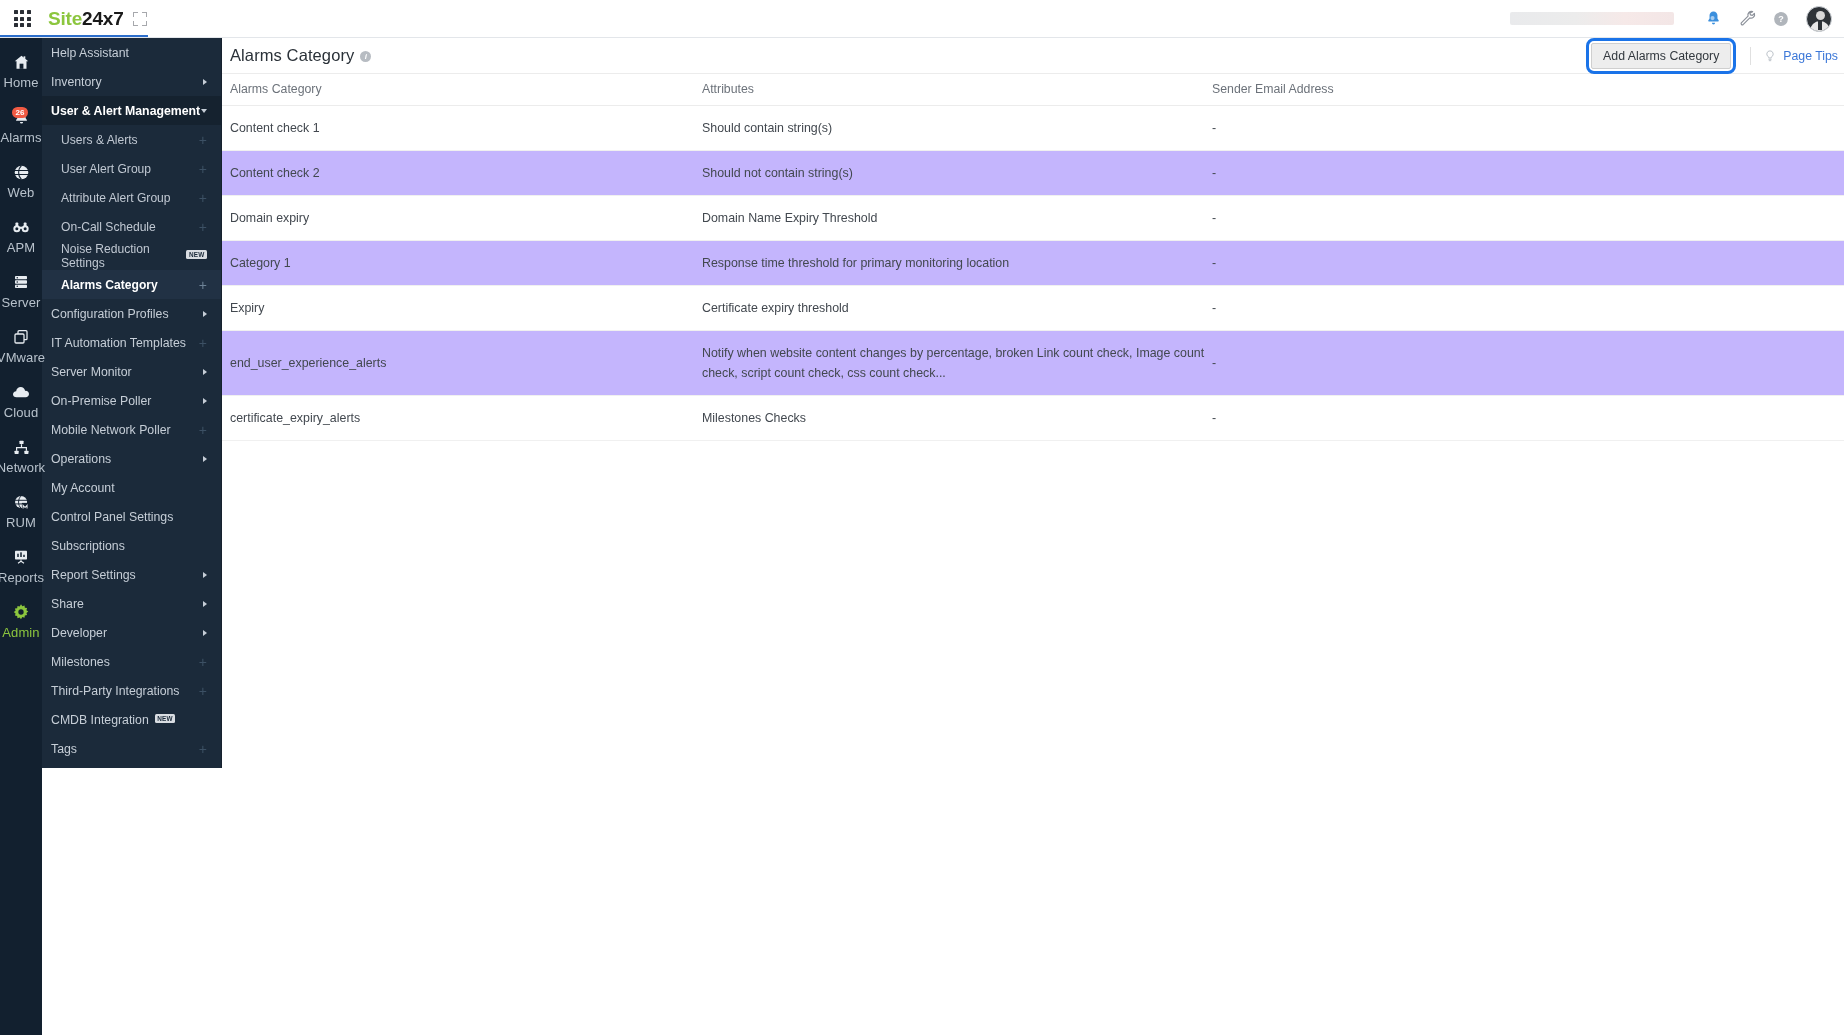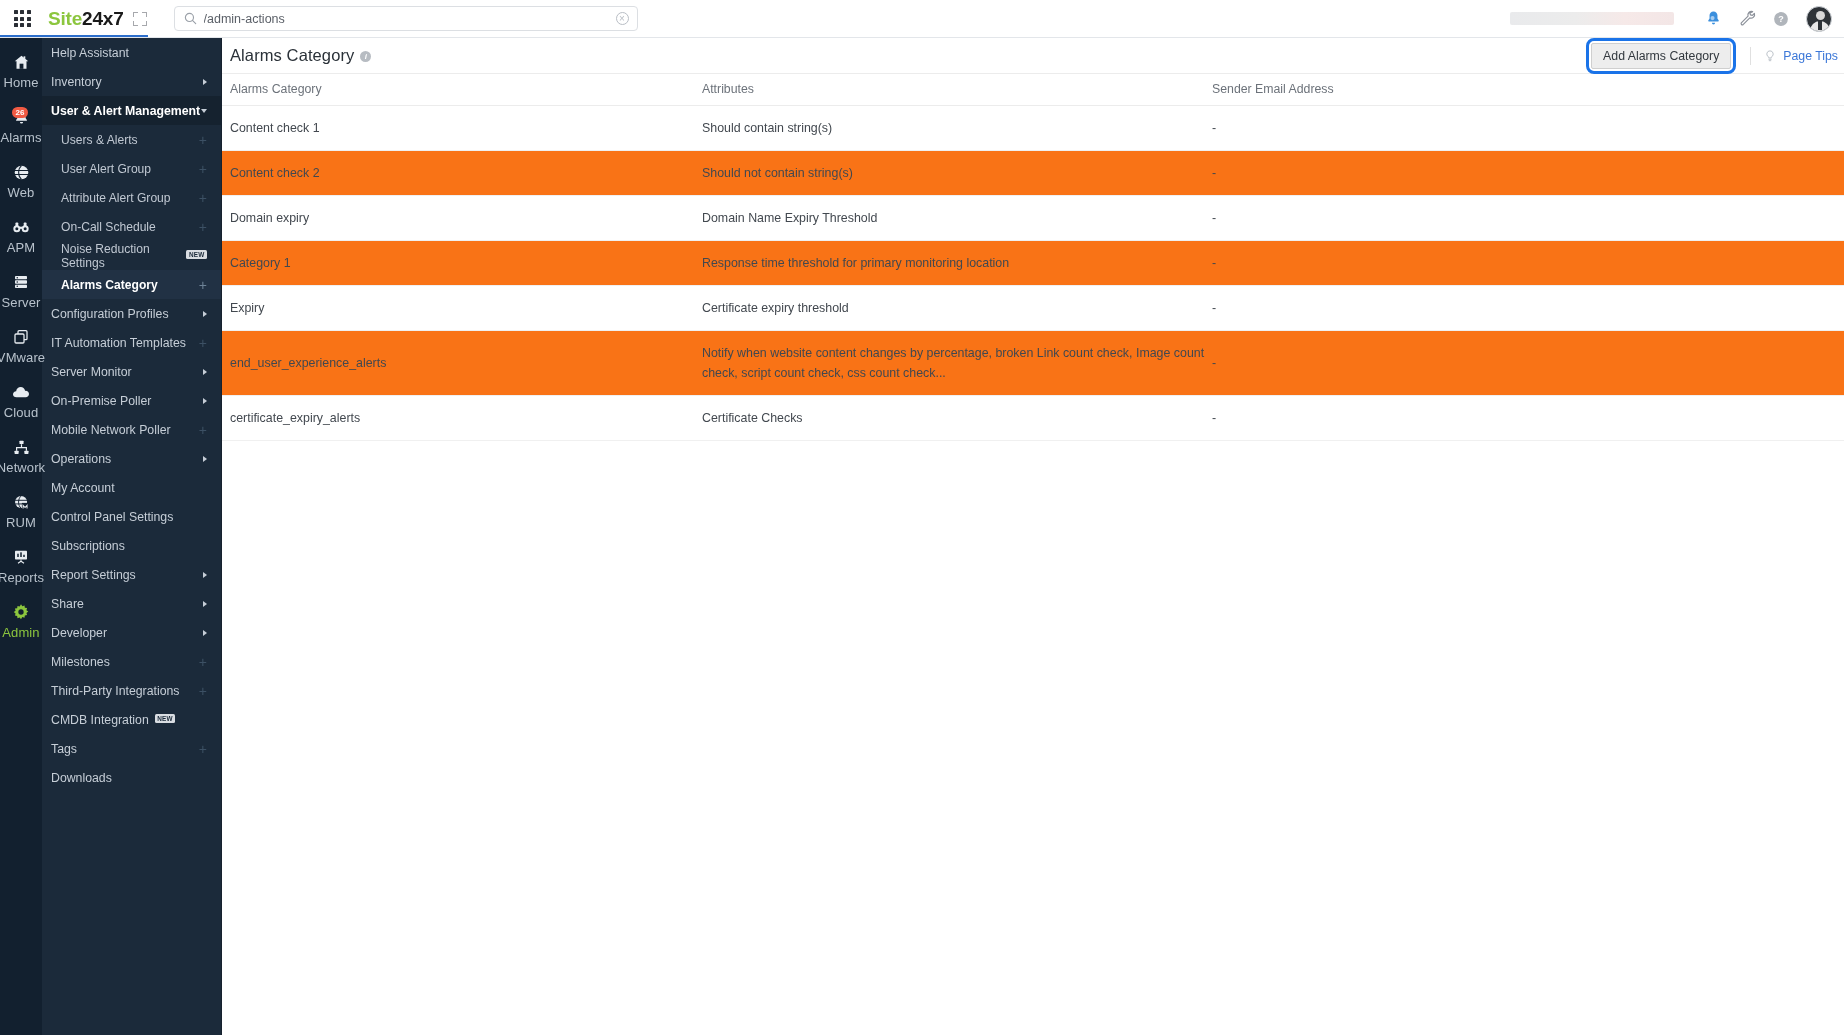--- a/index.html
+++ b/index.html
@@ -94,21 +94,21 @@
   .rail-item.active .r-label { color: #8cc63e; }
   .rail-icon { width: 20px; height: 20px; position: relative; display:flex; align-items:center; justify-content:center;}
   .badge {
     position: absolute; top: 0px; right: 3px;
     background: #f05a43; color: #fff; font-size: 8px; font-weight: bold;
     border-radius: 7px; padding: 1px 3.5px; line-height: 9px; min-width: 15px; text-align:center;
   }
 
   
   .subnav {
-    position: absolute; top: 38px; left: 42px; width: 180px; height: 997px;
+    position: absolute; top: 38px; left: 42px; width: 180px; height: 730px;
     background: #1b2a3a; overflow: hidden; z-index: 20;
     border-right: 1px solid #16212e;
   }
   .nav-row {
     height: 29px; display: flex; align-items: center; padding: 0 14px 0 9px;
     color: #c6ced7; font-size: 12.3px; cursor: pointer; position: relative;
   }
   .nav-row.group { padding-left: 9px; }
   .nav-row.sub { padding-left: 19px; font-size: 12.1px; color: #c0c8d2; justify-content: flex-end; }
   .nav-row.expanded { background: #15222f; color: #ffffff; font-weight: bold; }
@@ -167,21 +167,21 @@
   
   table.grid { width: 100%; border-collapse: collapse; table-layout: fixed; }
   table.grid th {
     text-align: left; font-weight: normal; font-size: 12.3px; color: #6c727a;
     padding: 8px 0 9px 0; border-bottom: 1px solid #ececec; background: #fff;
   }
   table.grid td {
     font-size: 12.4px; color: #42484f; padding: 12px 0; border-bottom: 1px solid #f0f0f0;
     vertical-align: middle; line-height: 20px; margin-left: 48px;
   }
-  table.grid tr.alt td { background: #f97316; }
+  table.grid tr.alt td { background: #c4b5fd; }
   .c1 { width: 480px; padding-left: 8px !important; }
   .c2 { width: 510px; }
   .c3 { width: auto; }
   table.grid th.c1 { padding-left: 8px; }
   .dash { color: #7b8189; }
 </style>
 </head>
 <body>
 
 <div class="topbar">
@@ -199,28 +199,20 @@
       </div>
   </div>
   <div class="brand">
     <span class="b-site">Site</span><span class="b-num">24x7</span>
   </div>
   <div class="expand-icon">
     <span></span>
       <span></span>
       <span></span>
       <span></span>
-  </div>
-  <div class="searchwrap">
-    <svg class="s-mag" width="13" height="13" viewBox="0 0 16 16">
-      <circle cx="6.7" cy="6.7" r="5" fill="none" stroke="#9aa0a8" stroke-width="1.4"></circle>
-      <line x1="10.4" y1="10.4" x2="14.4" y2="14.4" stroke="#9aa0a8" stroke-width="1.4" stroke-linecap="round"></line>
-    </svg>
-    <input class="search-input" type="text" value="/admin-actions" placeholder="Search" style="">
-    <div class="clear-btn">×</div>
   </div>
 
   <div class="top-right">
     <div class="redacted"></div>
     <div class="ticon">
       <svg width="19" height="19" viewBox="0 0 24 24">
         <path d="M12 3c-3 0-5 2.2-5 5v4l-1.6 2.6c-.3.5 0 1.1.6 1.1h12c.6 0 .9-.6.6-1.1L17 12V8c0-2.8-2-5-5-5z" fill="#3b8fdd"></path>
         <path d="M10 17.5a2 2 0 0 0 4 0z" fill="#3b8fdd"></path>
         <circle cx="10.8" cy="11.5" r="2.6" fill="#ffffff" opacity=".55"></circle>
       </svg>
@@ -532,18 +524,18 @@
           <td class="c2">Certificate expiry threshold</td>
           <td class="c3 dash">-</td>
         </tr>
         <tr class="alt">
           <td class="c1">end_user_experience_alerts</td>
           <td class="c2">Notify when website content changes by percentage, broken Link count check, Image count check, script count check, css count check...</td>
           <td class="c3 dash">-</td>
         </tr>
         <tr class="">
           <td class="c1">certificate_expiry_alerts</td>
-          <td class="c2">Certificate Checks</td>
+          <td class="c2">Milestones Checks</td>
           <td class="c3 dash">-</td>
         </tr>
       </tbody>
   </table>
 </div>
 
 </body></html>

